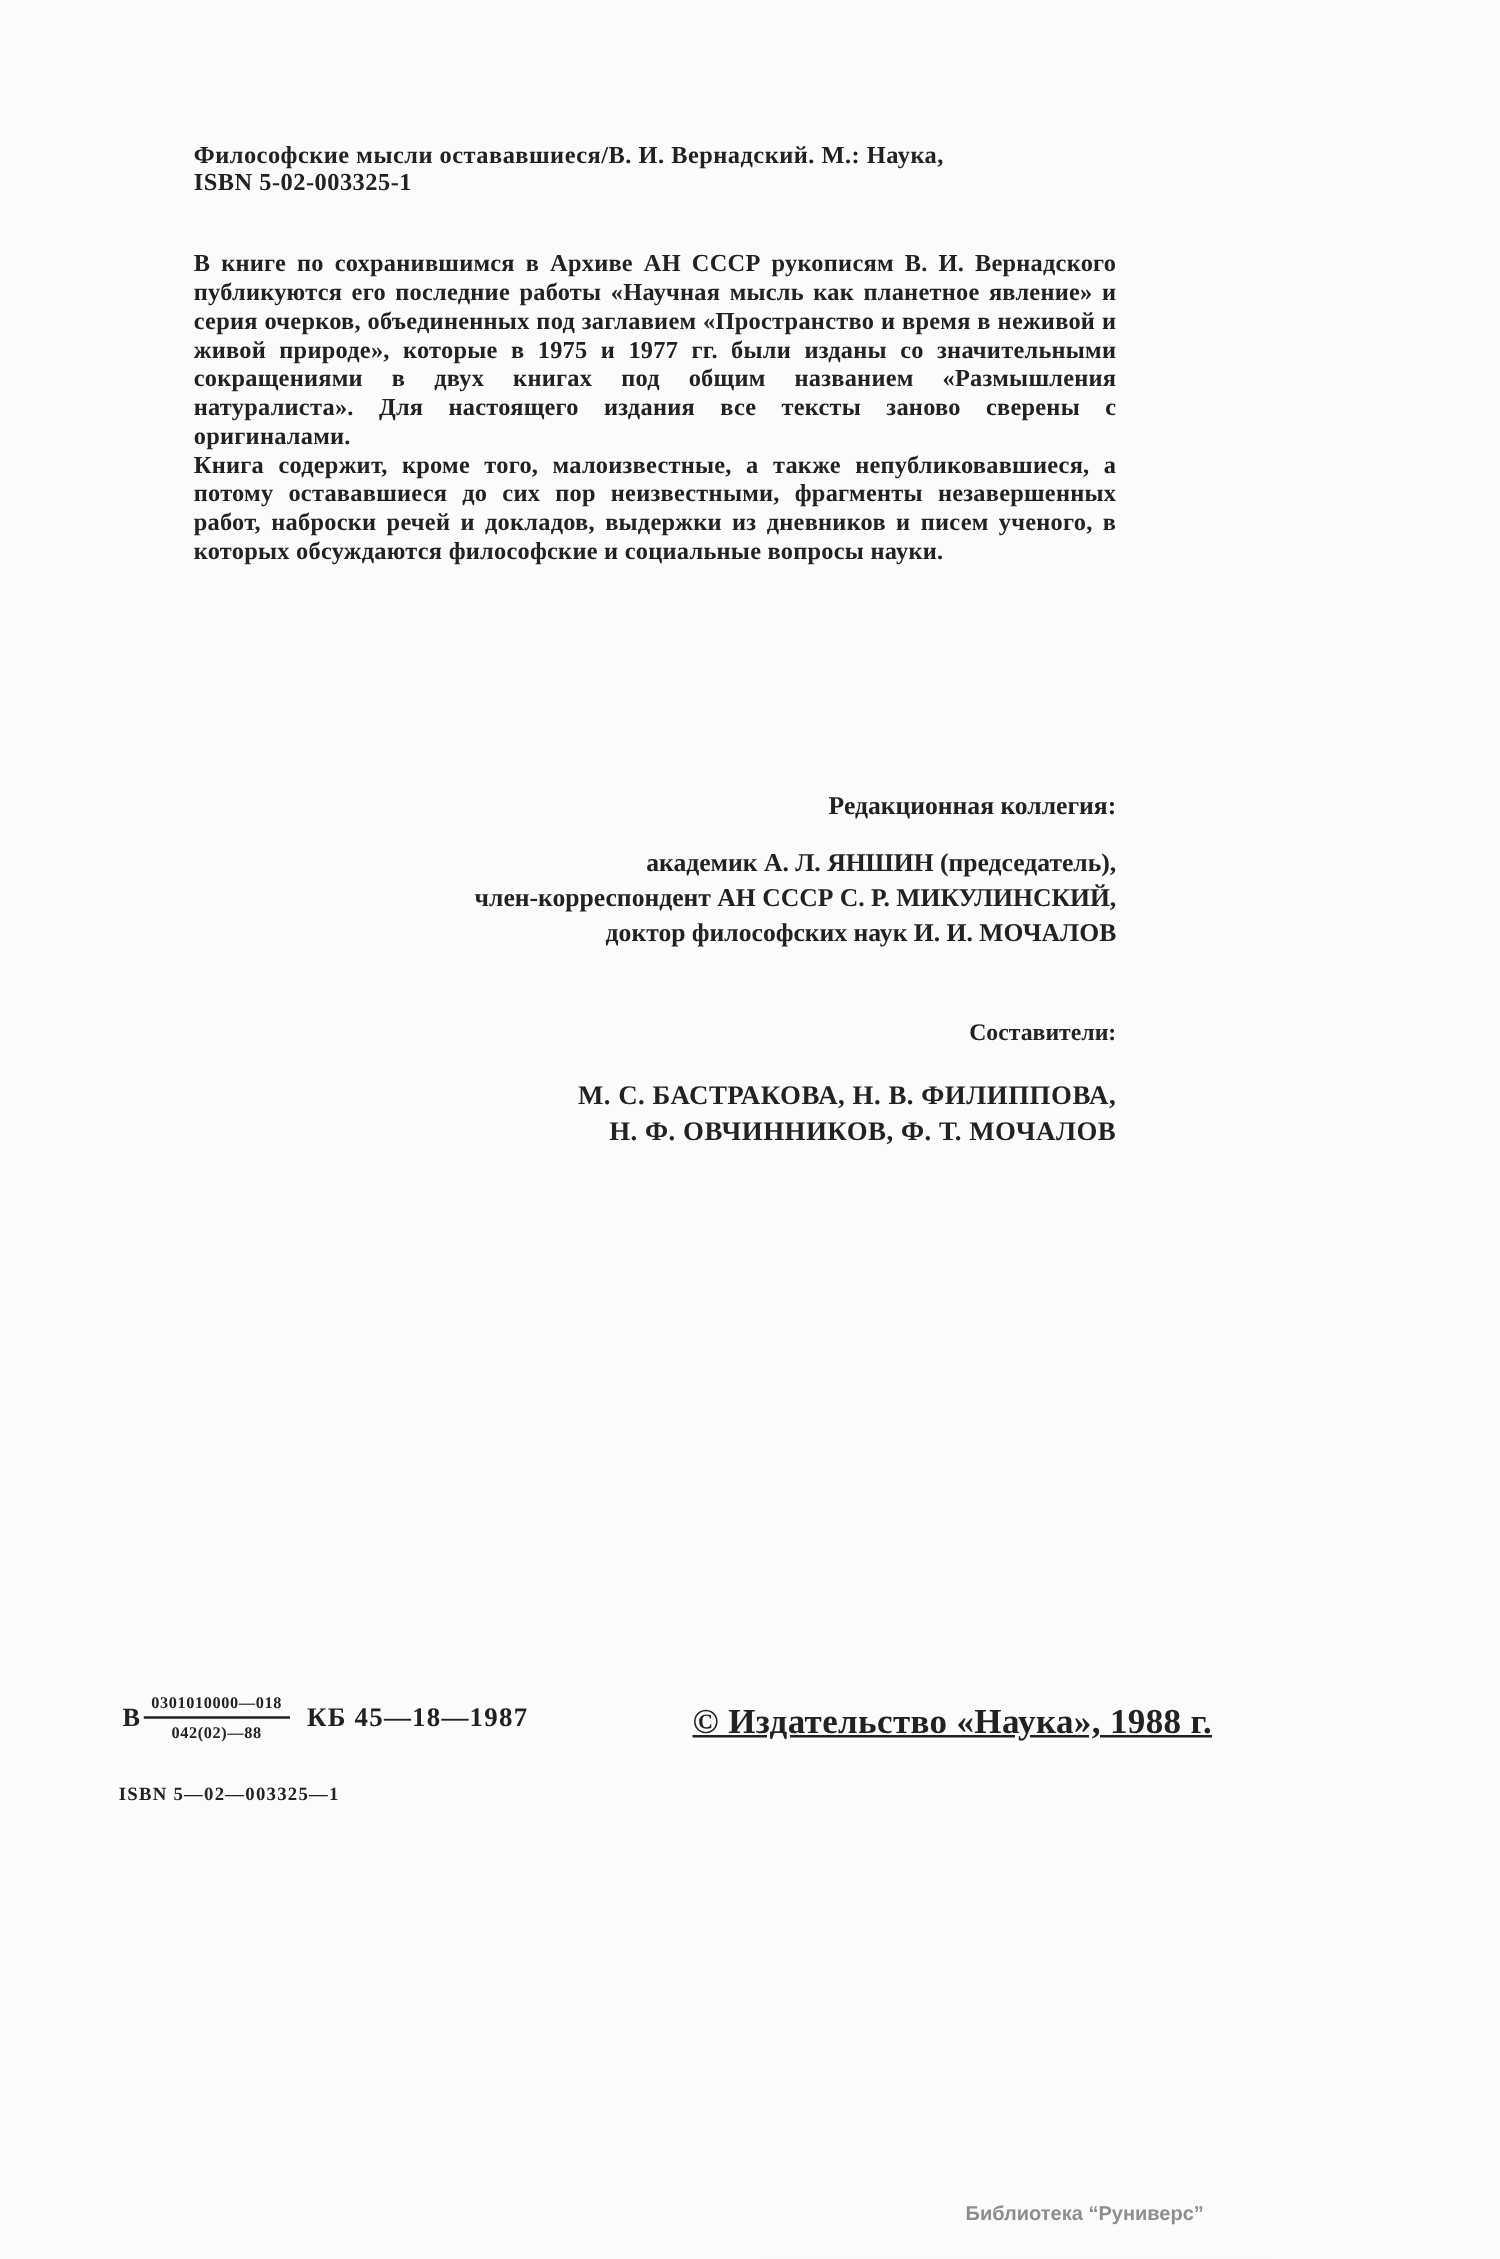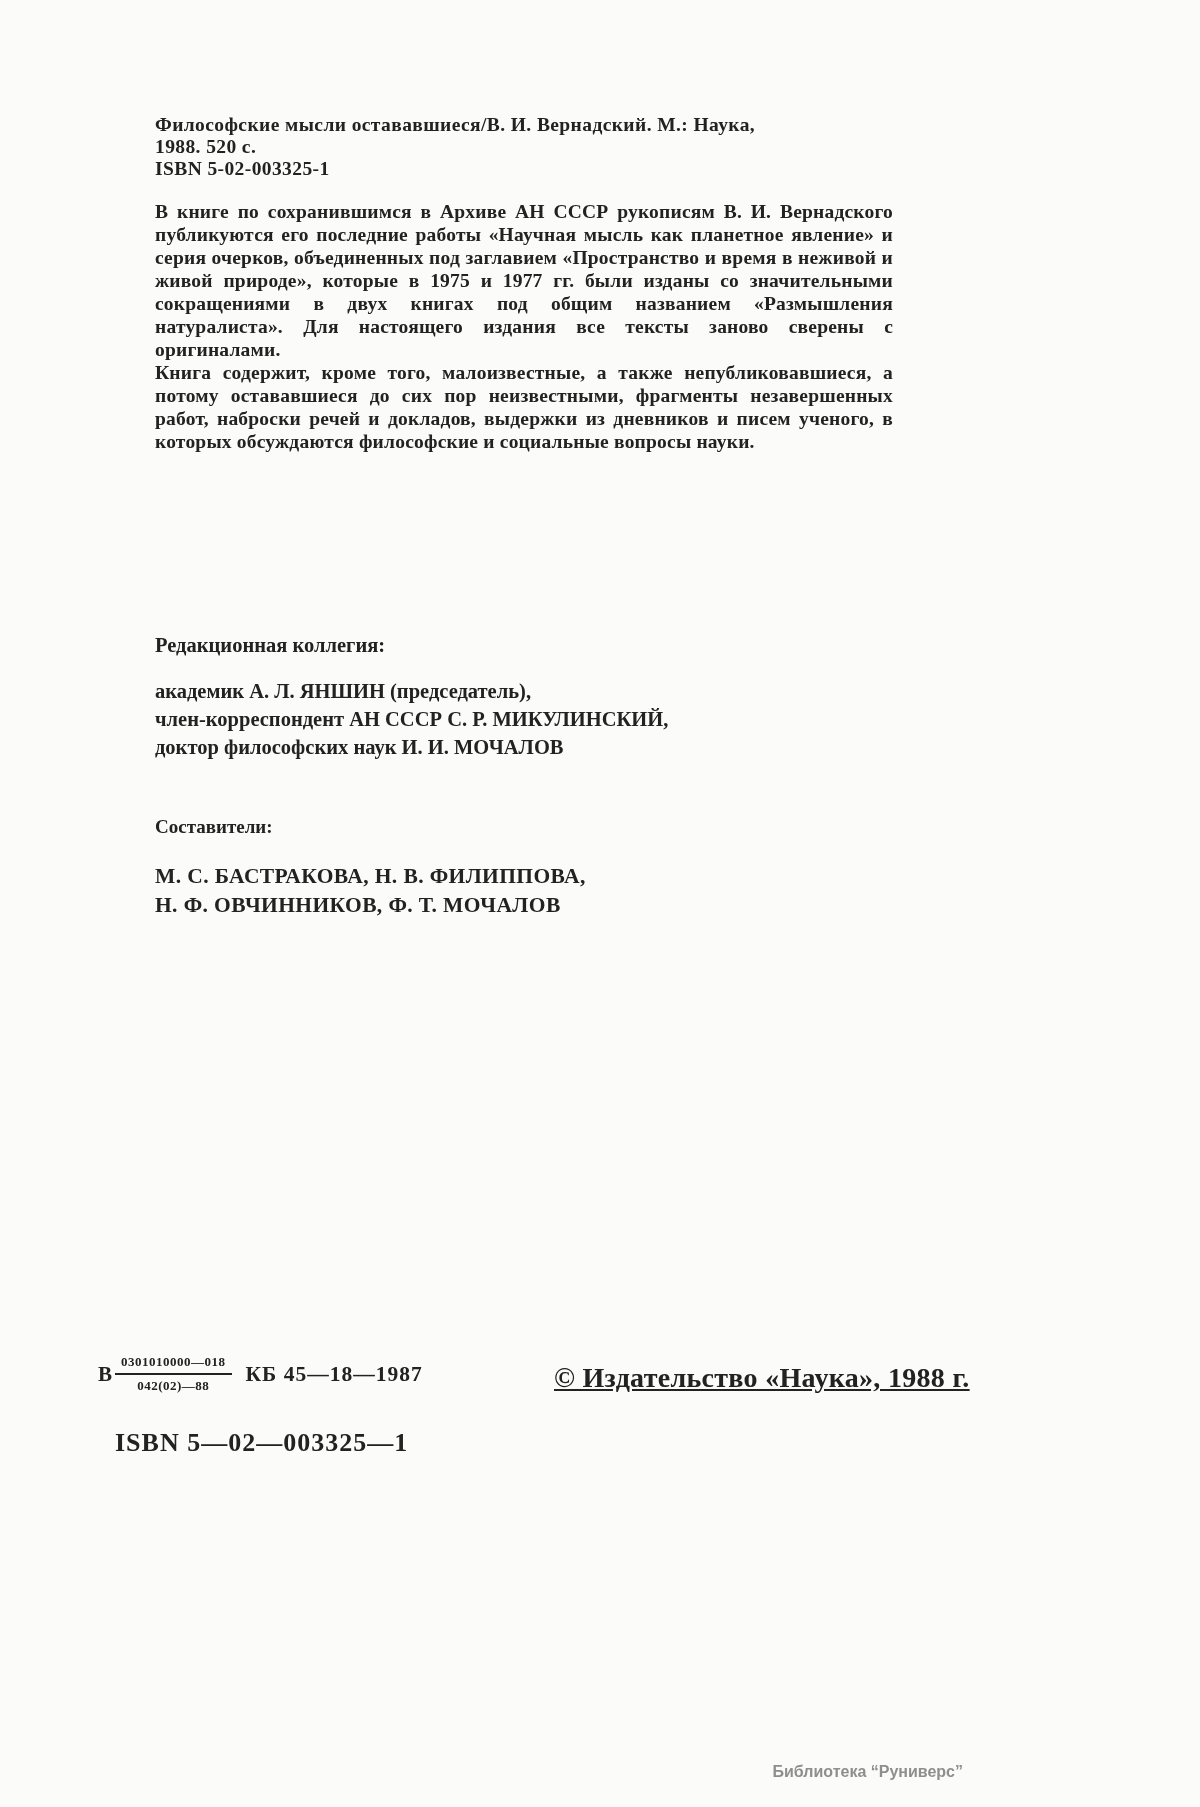--- a/index.html
+++ b/index.html
@@ -41,21 +41,21 @@
     text-align: justify;
     letter-spacing: 0.2px;
   }
   .annotation p { margin: 0; }
 
   
   .centerblock {
     position: absolute;
     left: 155px;
     width: 738px;
-    text-align: left;
+    text-align: right;
   }
   .editorial { top: 634px; }
   .editorial .heading { font-size: 20.5px; margin-bottom: 20px; }
   .editorial .member  { font-size: 20.5px; line-height: 28px; }
 
   .compilers { top: 816px; }
   .compilers .heading { font-size: 19px; margin-bottom: 24px; }
   .compilers .line    { font-size: 21.5px; line-height: 29px; letter-spacing: 0.4px; }
 
   
@@ -90,44 +90,42 @@
     left: 554px;
     top: 16px;
     font-size: 28px;
     letter-spacing: 0.3px;
     text-decoration: underline;
   }
   .isbn-bottom {
     position: absolute;
     left: 95px;
     top: 1428px;
-    font-size: 26px;
+    font-size: 15px;
     letter-spacing: 1px;
-    margin-left: 20px;
   }
 
   
   .watermark {
     position: absolute;
     right: 237px;
     bottom: 26px;
     font-family: "Liberation Sans", "DejaVu Sans", sans-serif;
     font-size: 16px;
     font-weight: bold;
     color: #8e8e8e;
   }
 </style>
 </head>
 <body>
 
 <div class="page">
 
   <div class="citation">
     <div>Философские мысли остававшиеся/В. И. Вернадский. М.: Наука,</div>
-    <div>1988. 520 с.</div>
     <div>ISBN 5-02-003325-1</div>
   </div>
 
   <div class="annotation">
     <p>В книге по сохранившимся в Архиве АН СССР рукописям В. И. Вернадского публикуются его последние работы «Научная мысль как планетное явление» и серия очерков, объединенных под заглавием «Пространство и время в неживой и живой природе», которые в 1975 и 1977 гг. были изданы со значительными сокращениями в двух книгах под общим названием «Размышления натуралиста». Для настоящего издания все тексты заново сверены с оригиналами.</p>
     <p>Книга содержит, кроме того, малоизвестные, а также непубликовавшиеся, а потому остававшиеся до сих пор неизвестными, фрагменты незавершенных работ, наброски речей и докладов, выдержки из дневников и писем ученого, в которых обсуждаются философские и социальные вопросы науки.</p>
   </div>
 
   <div class="centerblock editorial">
     <div class="heading">Редакционная коллегия:</div>

